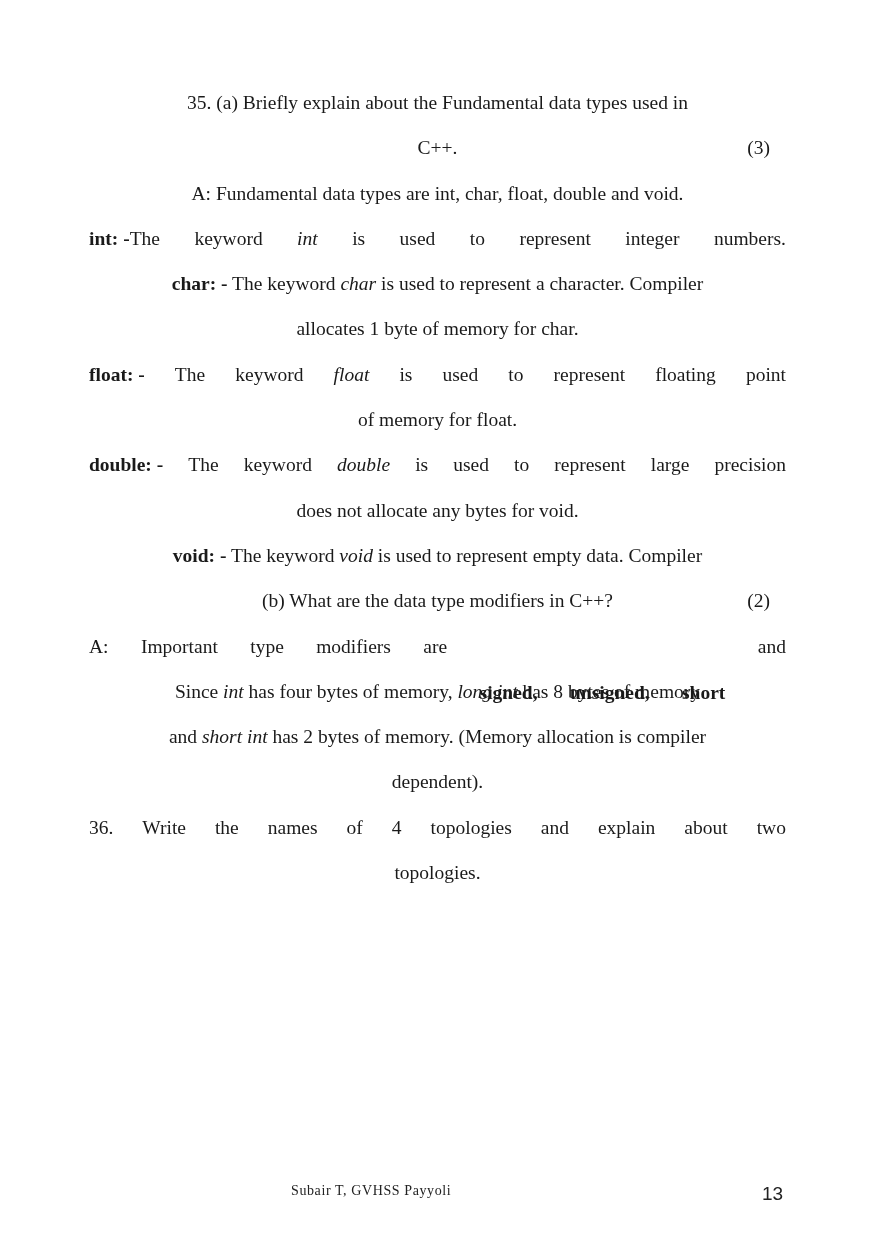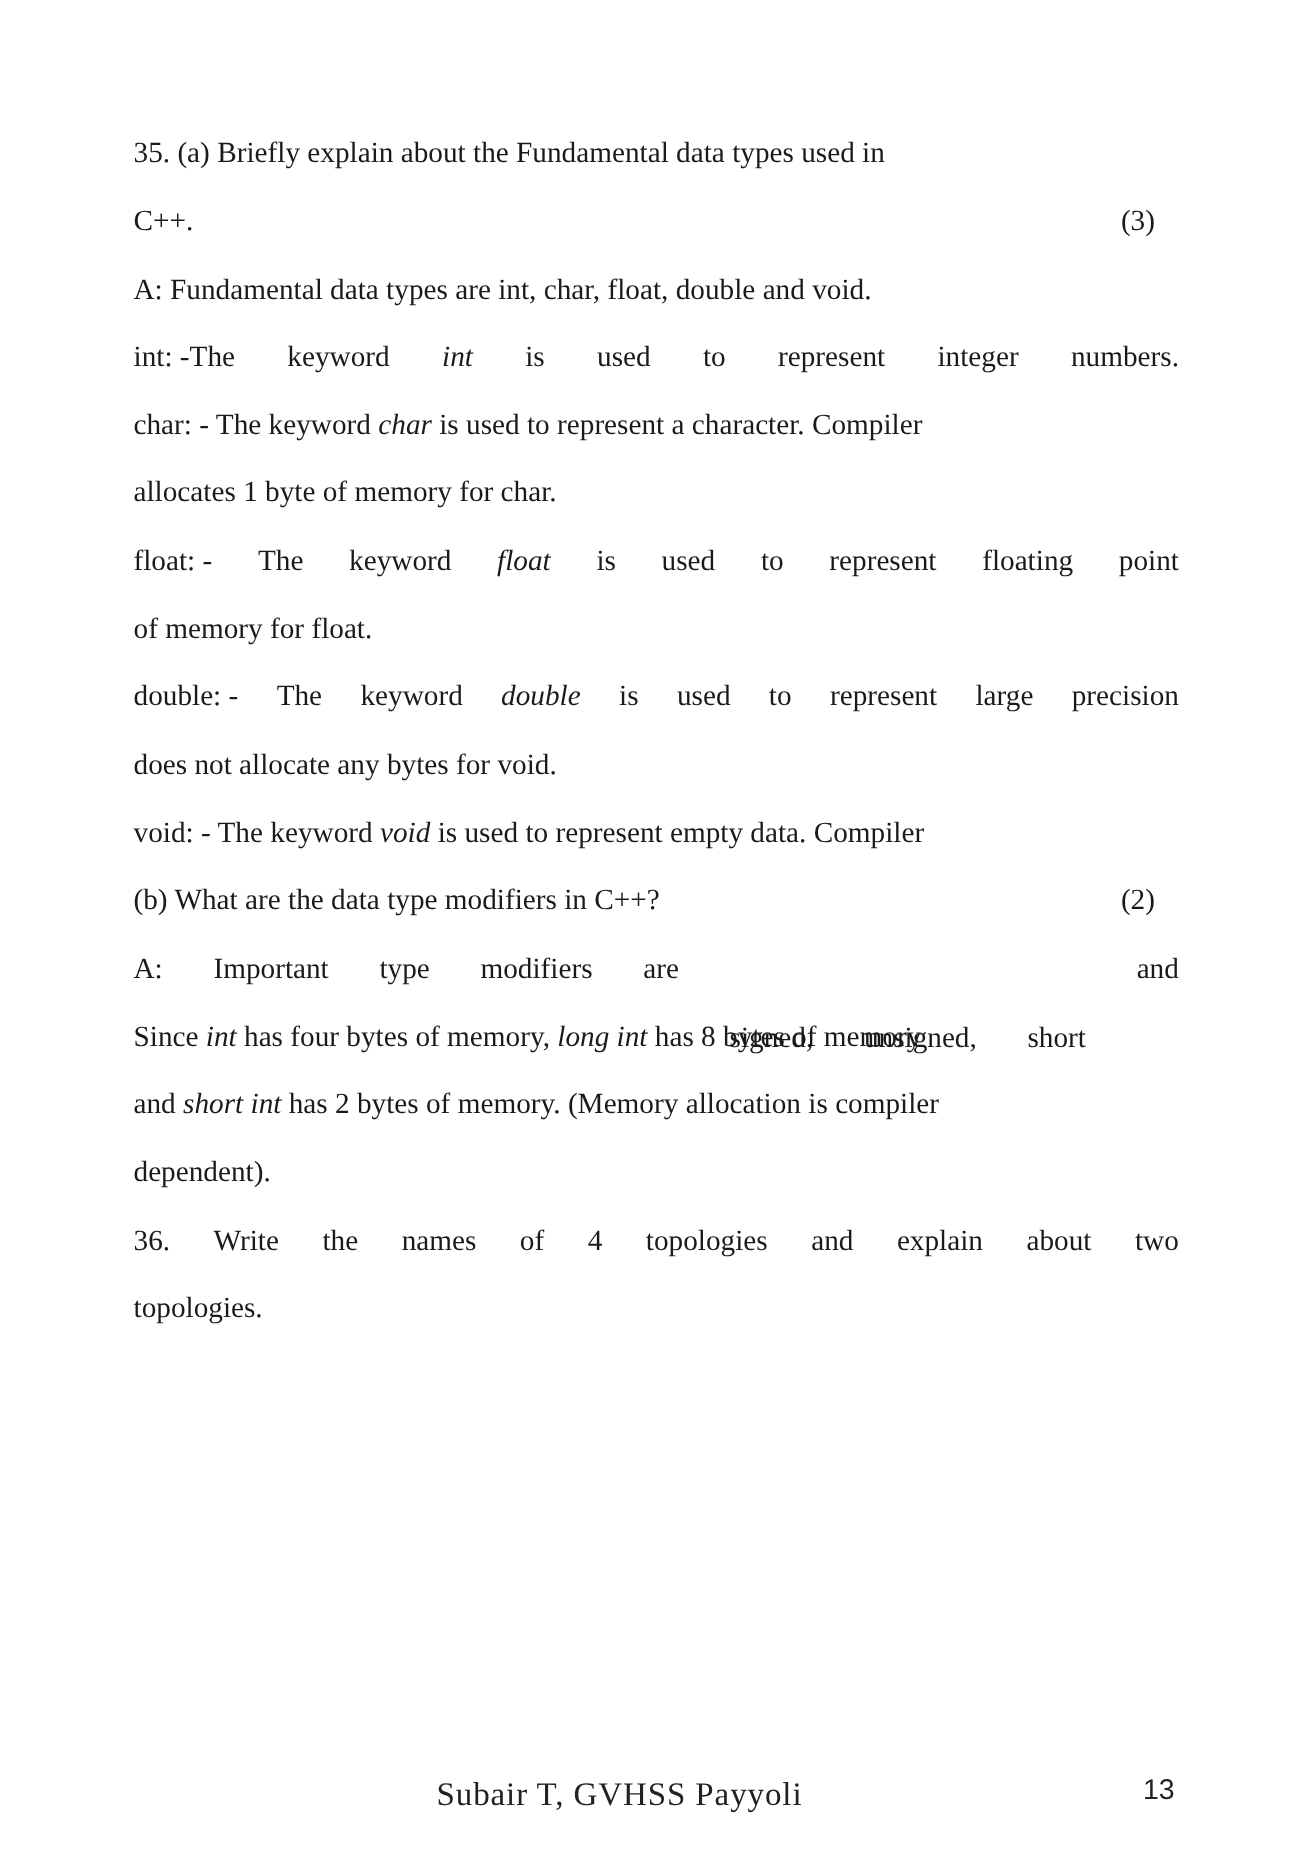--- a/index.html
+++ b/index.html
@@ -3,32 +3,32 @@
   <meta charset="utf-8">
   <style>
     html, body { margin: 0; padding: 0; background: #ffffff; }
     body { width: 874px; height: 1241px; position: relative; overflow: hidden; }
     .page {
       position: absolute; left: 89px; top: 84px; width: 697px;
       font-family: "DejaVu Serif", "Liberation Serif", serif;
       font-size: 19.5px; color: #1a1a1a;
       font-family: "Liberation Serif", "DejaVu Serif", serif;
     }
-    .line { height: 45.3px; line-height: 38px; white-space: nowrap; position: relative; }
+    .line { height: 45.3px; line-height: 38px; white-space: nowrap; position: relative; text-align: center; }
     .just { display: flex; justify-content: space-between; }
     .just span.w { white-space: pre; }
     .marks { position: absolute; right: 16px; top: 0; }
-    b { font-weight: normal; margin-top: 46px; }
+    b { font-weight: bold; margin-top: 46px; }
     i { font-style: italic; }
     .footer {
       position: absolute; top: 1183px; left: 0; width: 874px; height: 30px;
     }
     .footer-author {
       position: absolute; left: 291px; top: 0; font-family: "Liberation Serif", "DejaVu Serif", serif;
-      font-size: 22px; color: #222; letter-spacing: 0.6px;
+      font-size: 14px; color: #222; letter-spacing: 0.6px;
     }
     .footer-page {
       position: absolute; left: 762px; top: 0; font-family: "Liberation Sans", "DejaVu Sans", sans-serif;
       font-size: 19px; color: #222; text-align: center;
     }
   </style>
 </head>
 <body>
 
 <div class="page">

